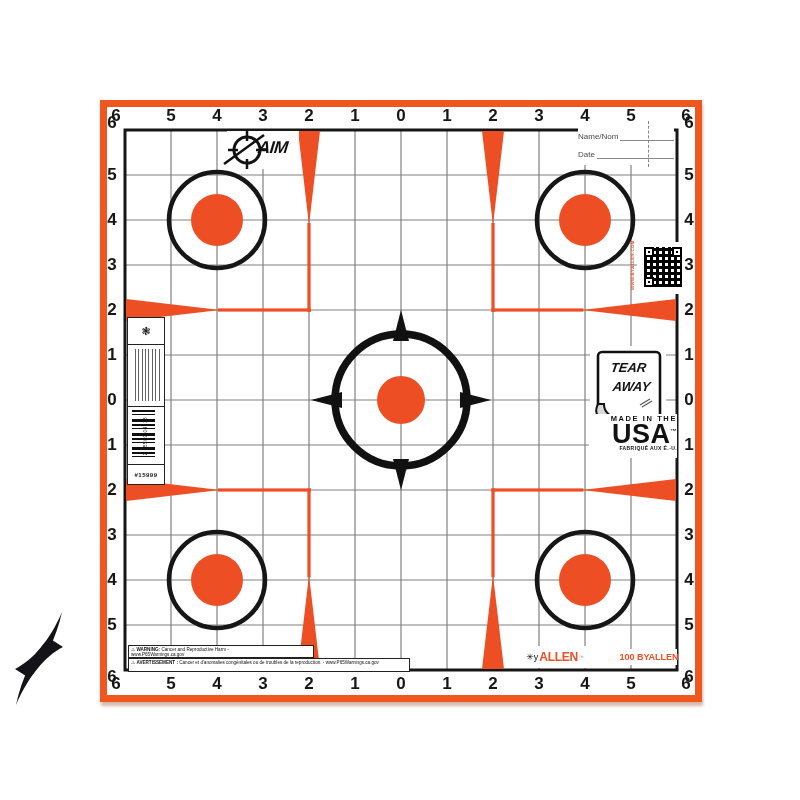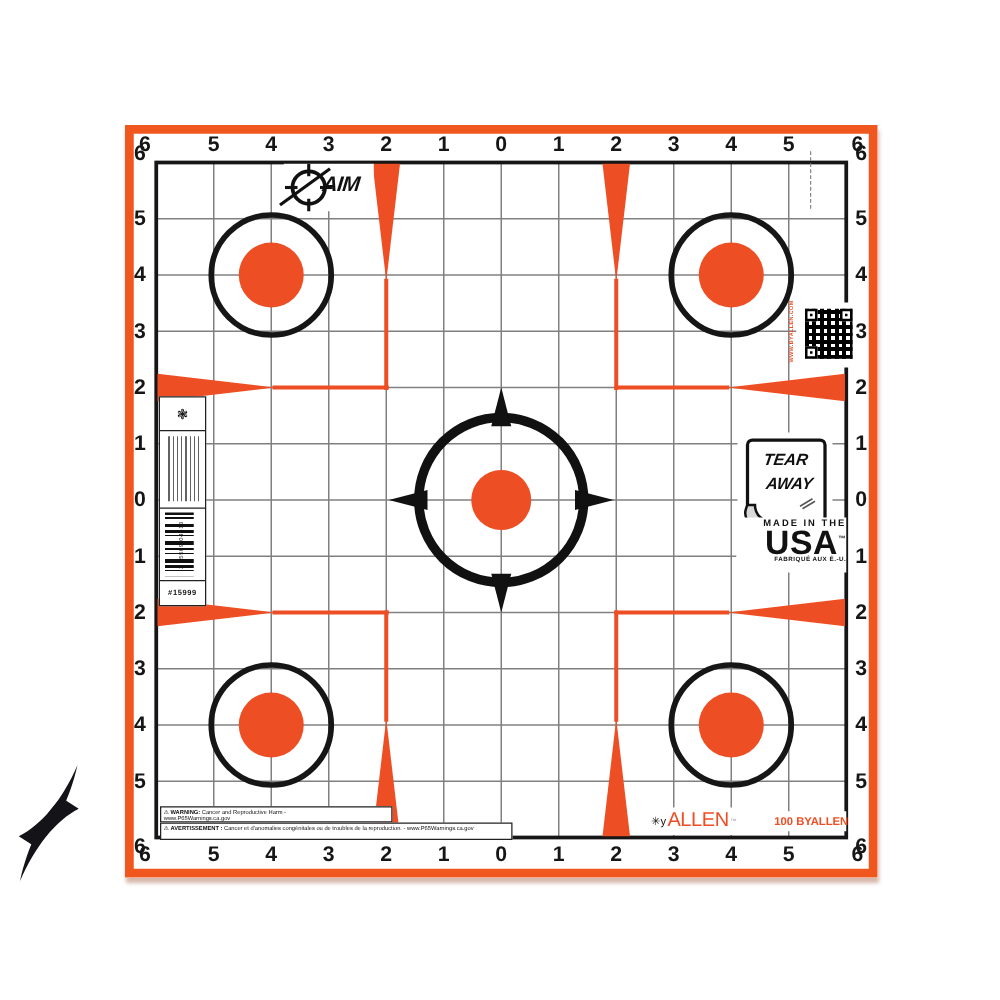--- a/index.html
+++ b/index.html
@@ -66,21 +66,21 @@
   .usa sup{font-size:6px;vertical-align:super;}
   .fabrique{font-size:5px;font-weight:700;letter-spacing:.4px;}
 
   
   .warnbox{position:absolute;left:128px;background:#fff;border:1px solid #222;
            font-size:4.6px;line-height:1.15;padding:1px 2px;color:#111;box-sizing:border-box;}
   .warnbox b{font-weight:900;}
   .allenrow{position:absolute;left:516px;top:646px;width:78px;height:22px;background:#fff;
             display:flex;align-items:center;justify-content:center;gap:1px;}
   .allenicon{font-size:9px;color:#111;line-height:1;}
-  .allentext{color:var(--orange);font-size:16px;font-weight:400;letter-spacing:-.3px;}
+  .allentext{color:var(--orange);font-size:12px;font-weight:700;letter-spacing:-.3px;}
   .tm{font-size:5px;color:#999;vertical-align:super;}
   .pieces{position:absolute;left:621px;top:649px;width:56px;height:16px;background:#fff;color:var(--orange);
           font-size:9px;font-weight:800;display:flex;align-items:center;justify-content:center;white-space:nowrap;}
 </style>
 </head>
 <body>
 
 <div class="canvas">
 
   <svg width="800" height="800" viewBox="0 0 800 800">
@@ -226,20 +226,30 @@
       <div class="glabel" style="left: 112px; top: 625px;">5</div>
       <div class="glabel" style="left: 689px; top: 625px;">5</div>
       <div class="glabel" style="left: 686px; top: 116px;">6</div>
       <div class="glabel" style="left: 686px; top: 684px;">6</div>
       <div class="glabel" style="left: 112px; top: 677px;">6</div>
       <div class="glabel" style="left: 689px; top: 677px;">6</div>
     </div>
 
   <div class="aimtext">AIM</div>
 
+  <div class="iddoc">
+    <div class="idrow">
+      <span class="lbl">Name/Nom</span>
+      <span class="line"></span>
+    </div>
+    <div class="idrow">
+      <span class="lbl">Date</span>
+      <span class="line"></span>
+    </div>
+  </div>
   <div class="fold"></div>
 
   <div class="sidelabel">
     <div class="flowerbox">❃</div>
     <div class="fineprint"></div>
     <div class="barsbox">
       <div class="bars"></div>
       <div class="bcdigits">2 65509 04813</div>
     </div>
     <div class="skubox">#15999</div>

